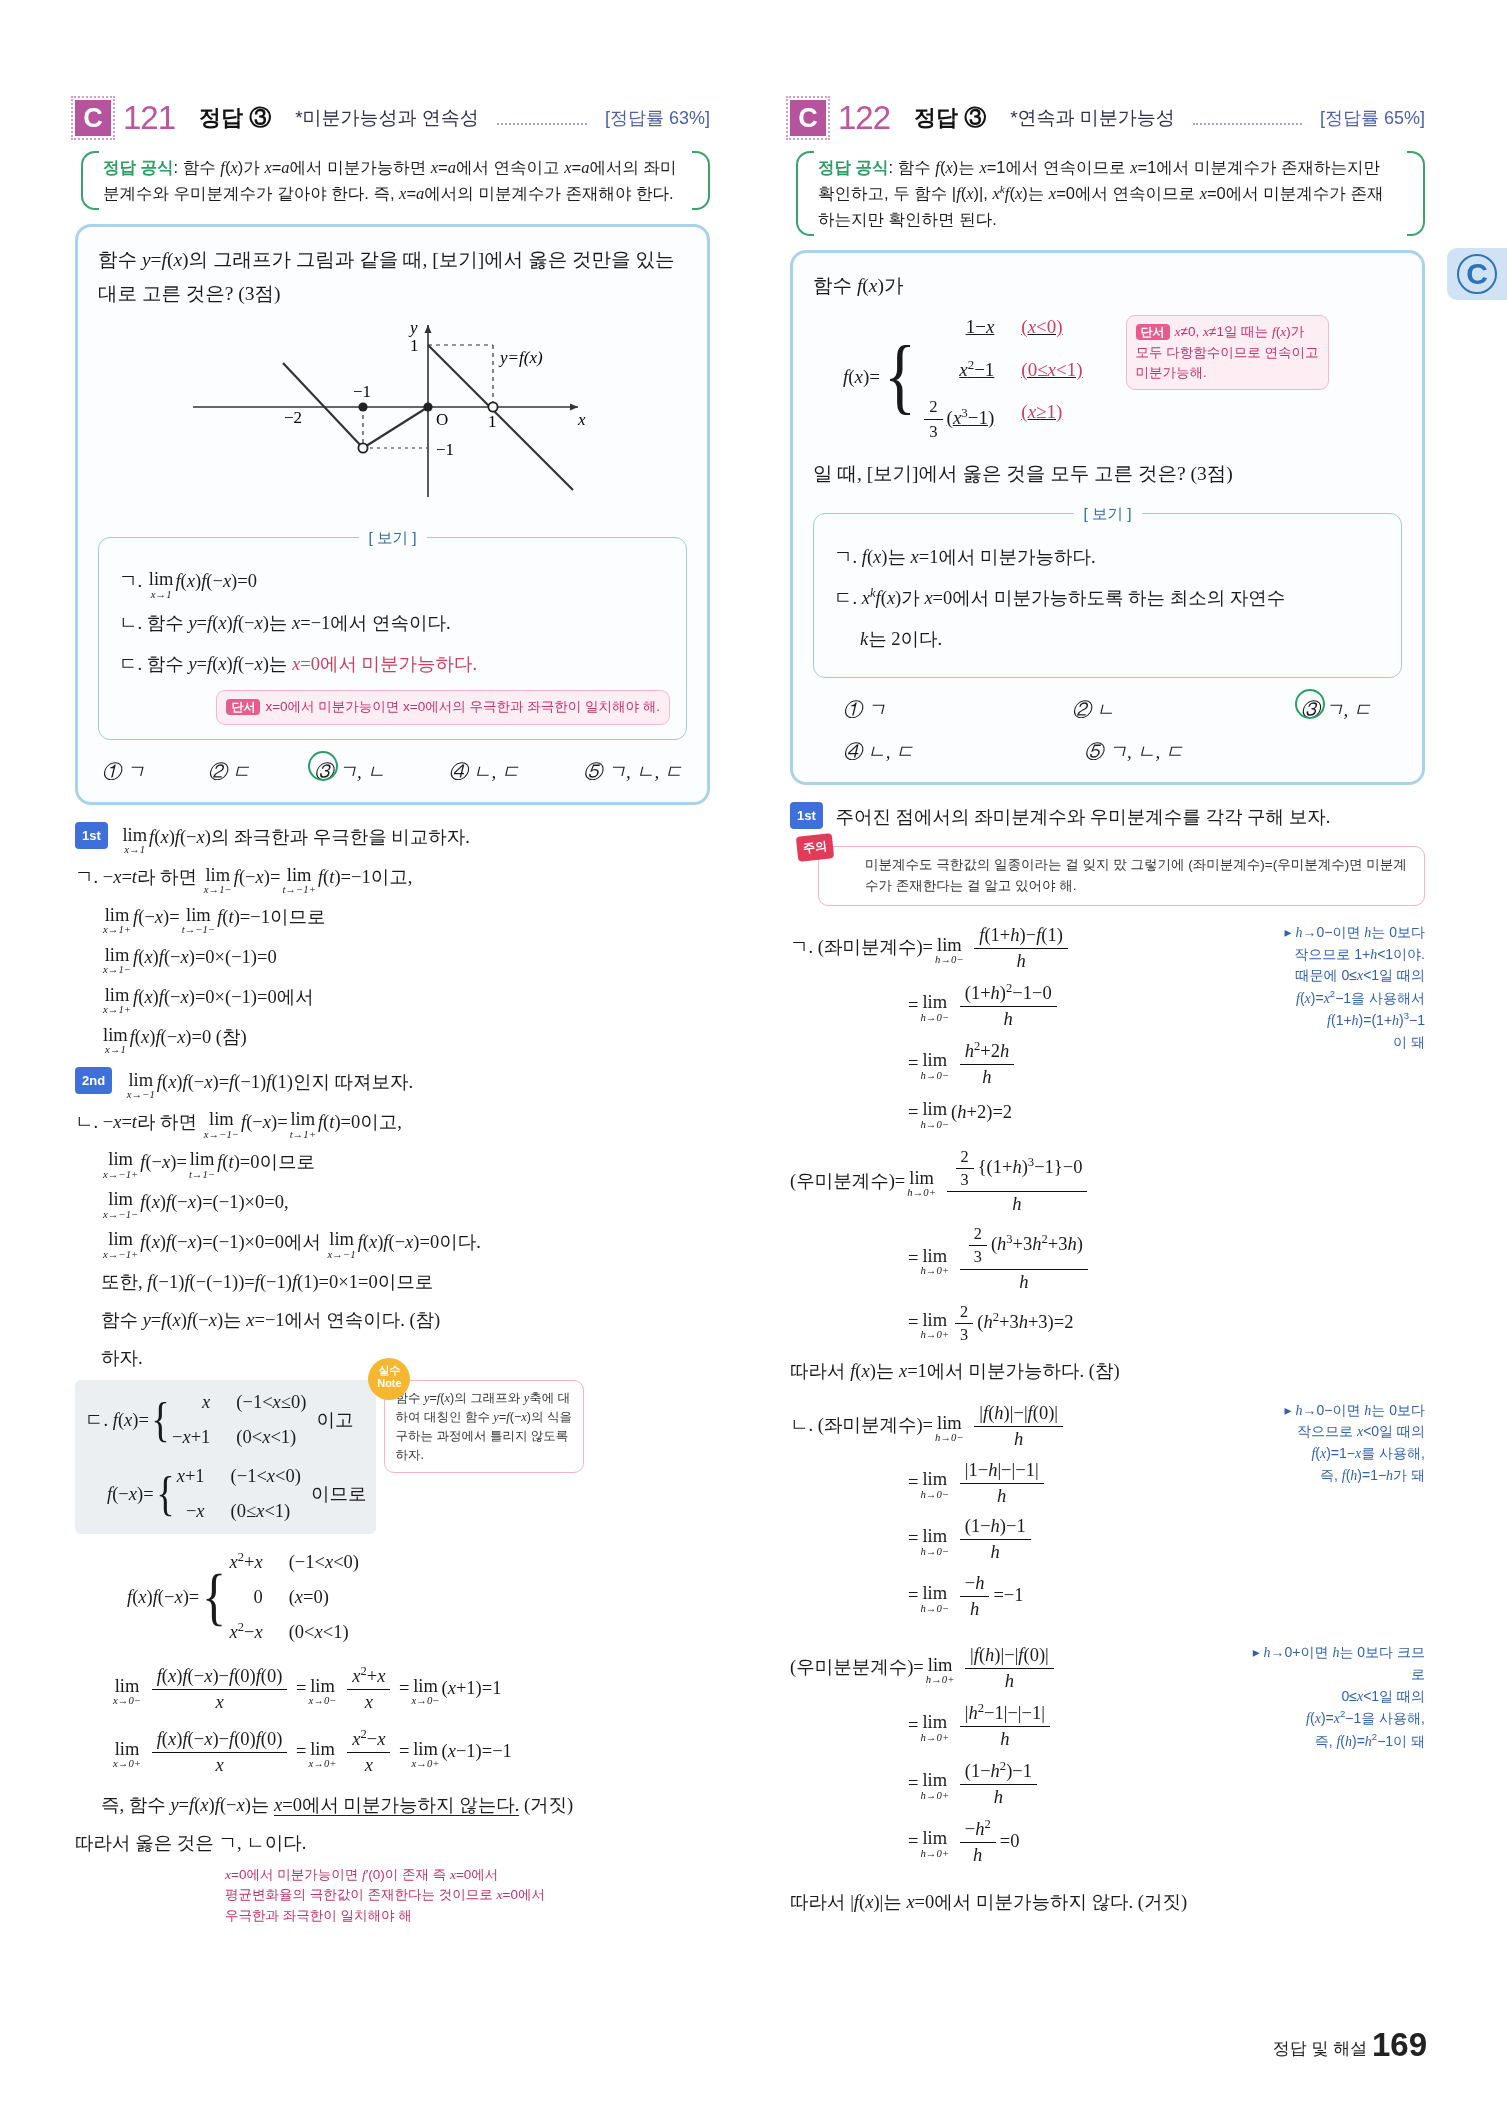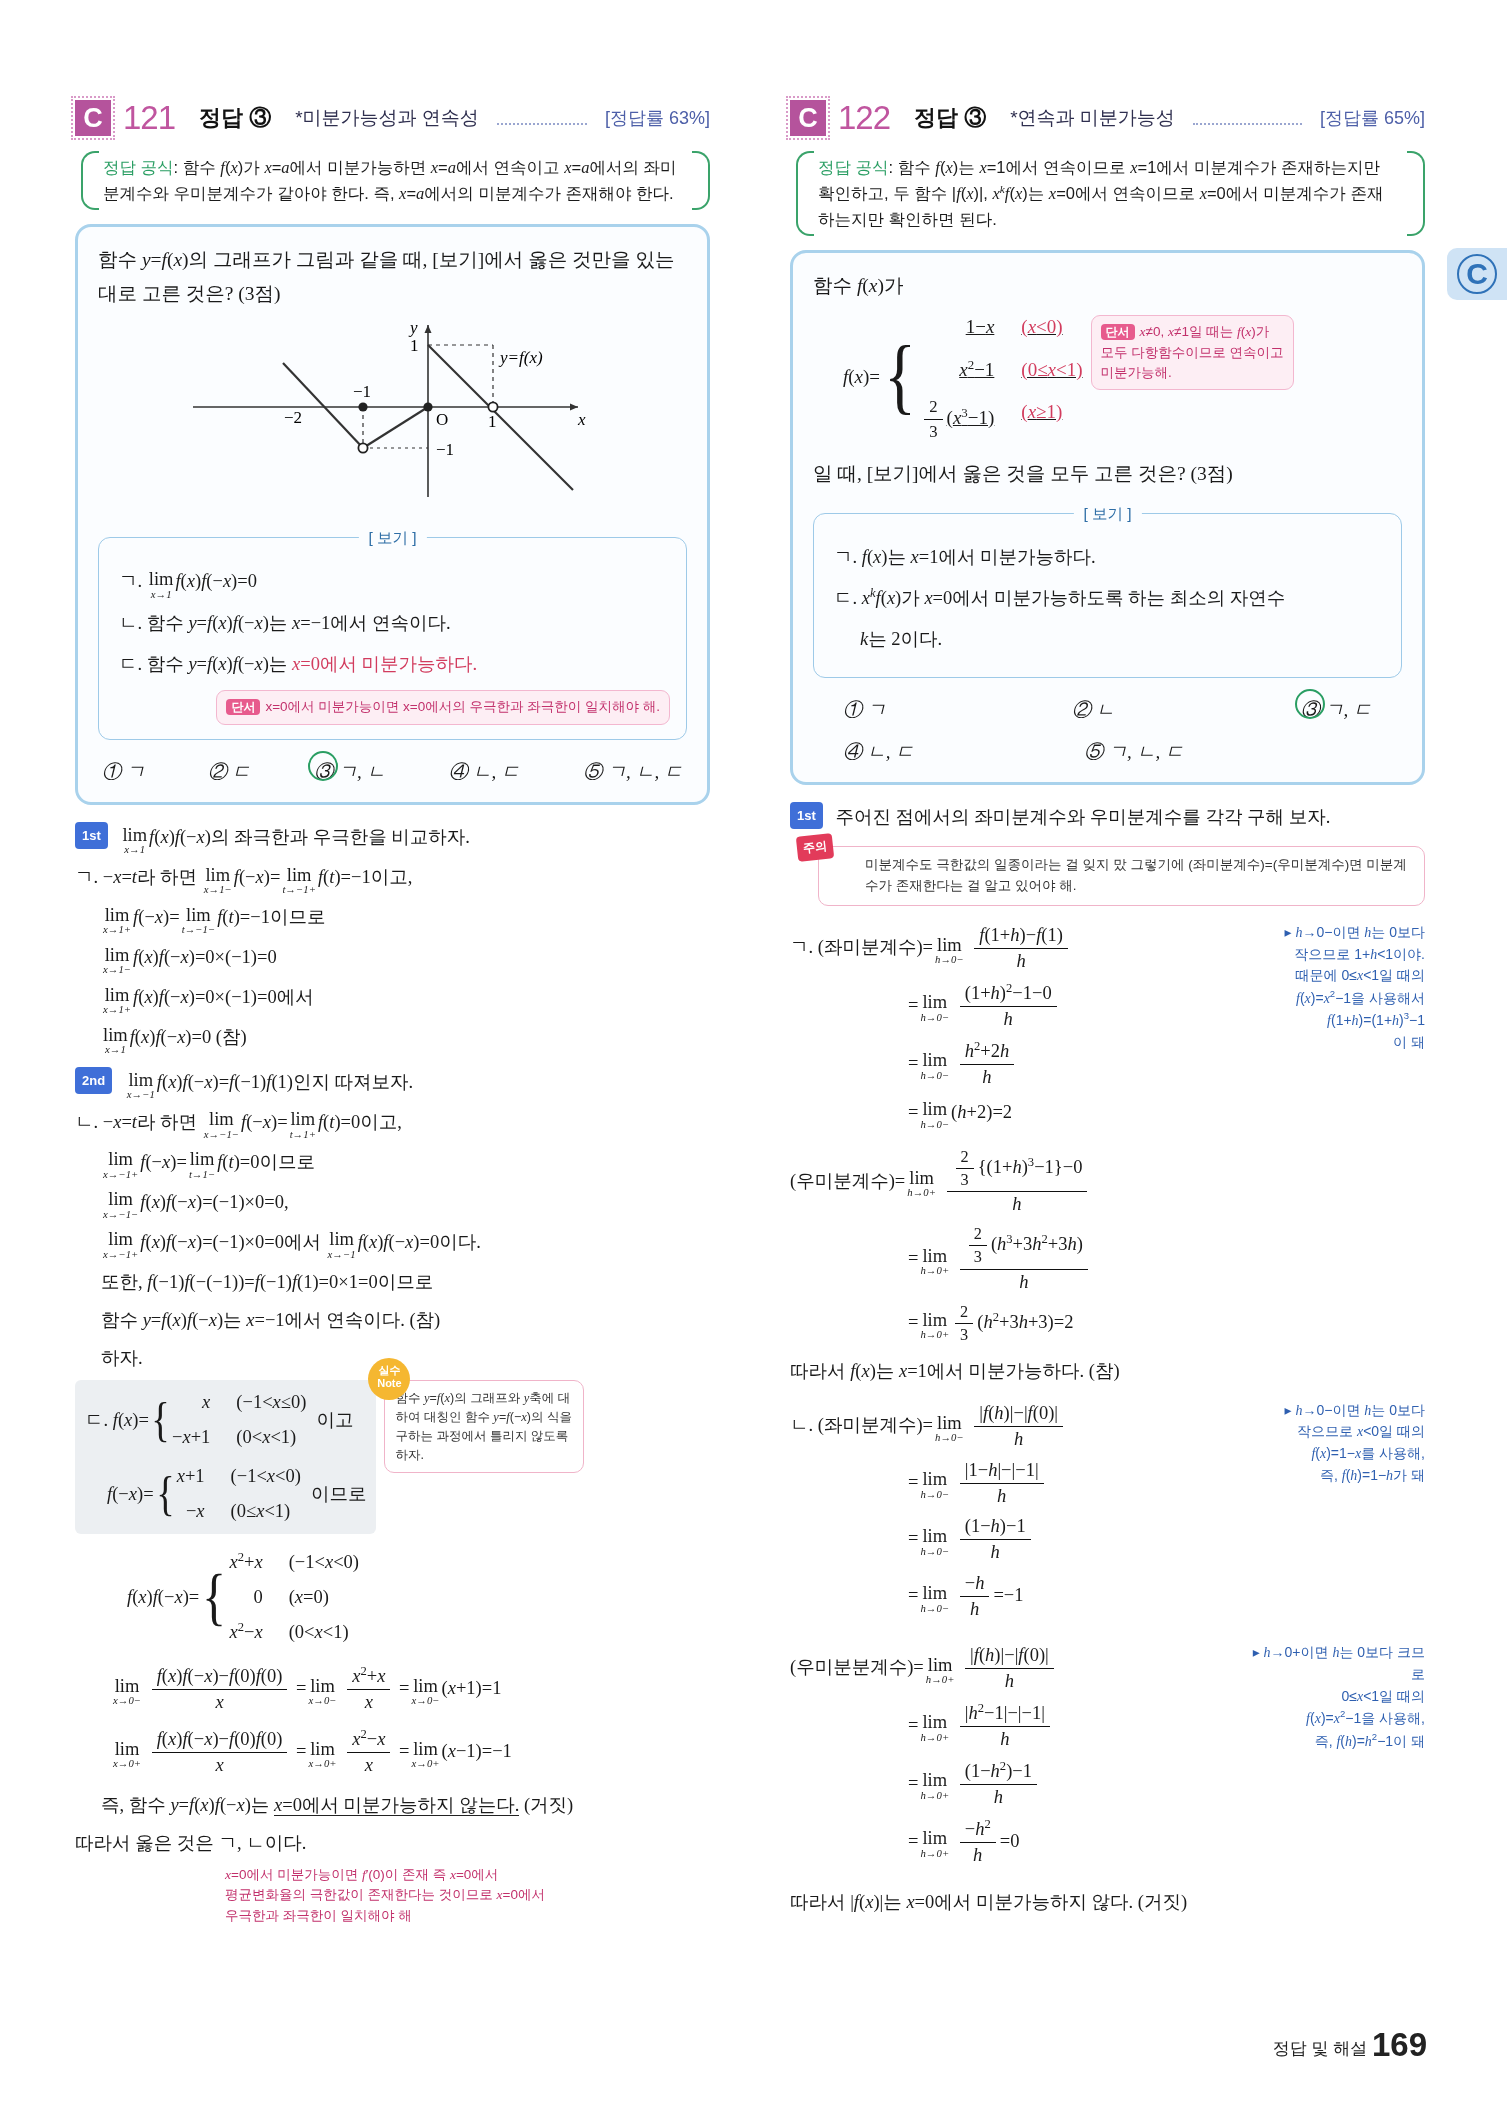--- a/index.html
+++ b/index.html
@@ -47,21 +47,21 @@
     position:relative; margin:8px 0 12px 6px; padding:6px 4px 6px 22px;
     font-family:"Liberation Sans", sans-serif; font-size:16.5px; line-height:1.55;
     color:#1b1b1b;
   }
   .formula-box::before, .formula-box::after {
     content:""; position:absolute; width:16px; top:2px; bottom:2px;
     border:2.5px solid #3aa36a;
   }
   .formula-box::before { left:0; border-right:none; border-radius:14px 0 0 14px; }
   .formula-box::after { right:0; border-left:none; border-radius:0 14px 14px 0; }
-  .formula-box .fl { color:#2a9e63; font-weight:normal; }
+  .formula-box .fl { color:#2a9e63; font-weight:bold; }
   .formula-box .inner { padding-right:22px; display:block; }
 
   
   .qbox {
     border:3px solid #a9d2ec; border-radius:16px;
     background:#fbfdff; padding:16px 20px 14px 20px;
     font-size:19px; line-height:1.7;
   }
   .qtext { font-size:19.5px; line-height:1.75; }
 
@@ -96,21 +96,21 @@
   }
   .stepbadge.s3 { background:#e1557f; }
   .stepbadge.s1r { background:#3f6fd8; }
   .line { margin:5px 0; }
   .indent1 { padding-left:26px; }
 
   
   .hint {
     background:#fdeef4; border:1.4px solid #f3b7cf; border-radius:9px;
     color:#c2306b; font-family:"Liberation Sans", sans-serif;
-    font-size:13.5px; line-height:1.5; padding:6px 9px; display:inline-block;
+    font-size:13.5px; line-height:1.5; padding:6px 9px; display:inline-block;margin-left:35px;
   }
   .hint .tag {
     background:#e75b8d; color:#fff; border-radius:4px; padding:1px 5px;
     font-size:12px; margin-right:5px; font-weight:bold;
   }
   .hint-plain {
     color:#c2306b; font-family:"Liberation Sans", sans-serif;
     font-size:13.5px; line-height:1.5;
   }
   .notebox {

